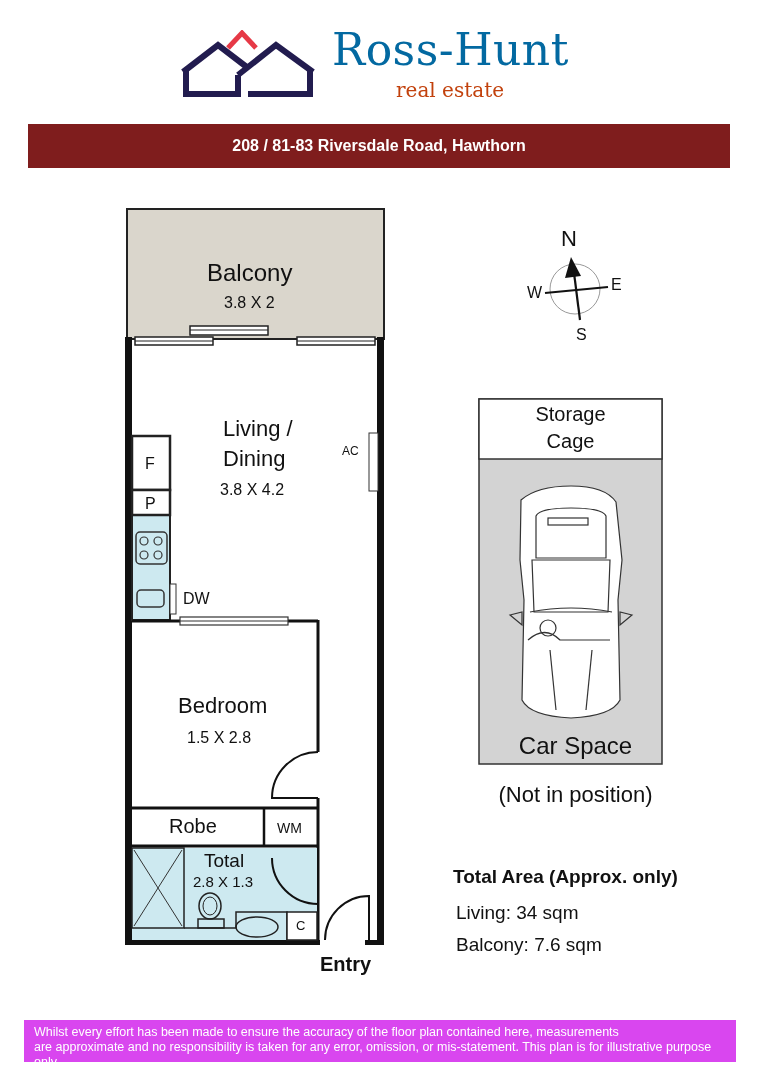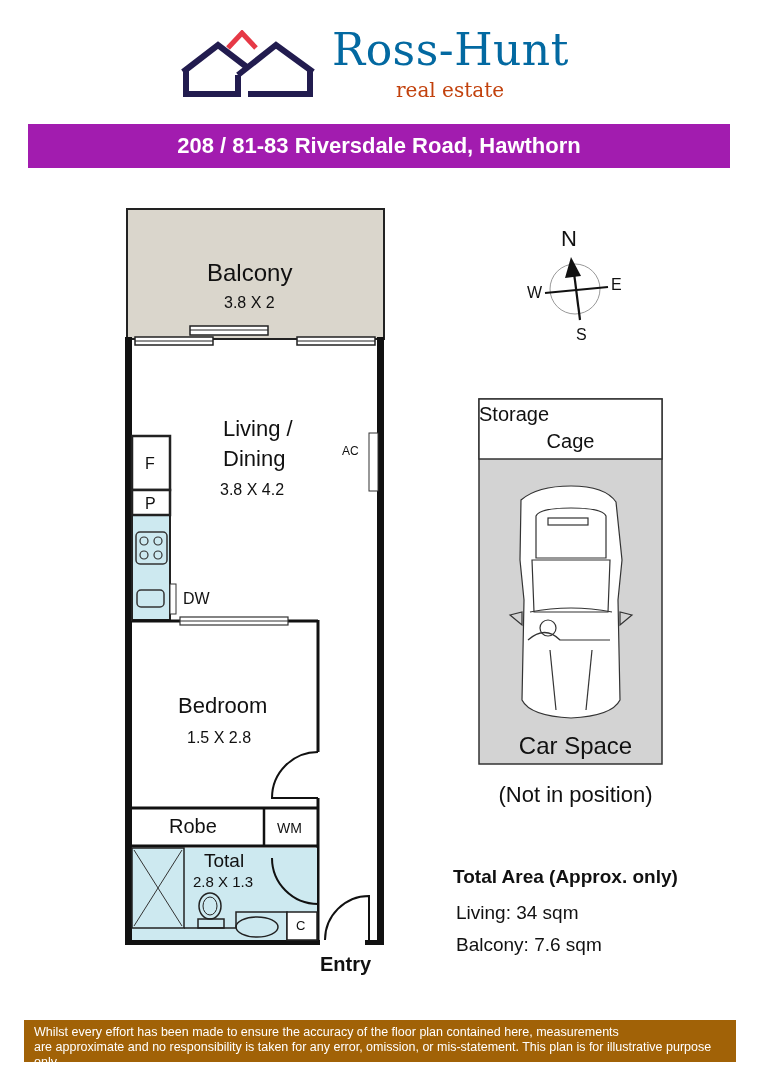--- a/index.html
+++ b/index.html
@@ -1,23 +1,23 @@
 <!DOCTYPE html>
 <html><head>
 <meta charset="utf-8">
 <style>
   * { margin:0; padding:0; box-sizing:border-box; }
   body { width:757px; height:1080px; background:#ffffff; position:relative; overflow:hidden; font-family:"Liberation Sans", sans-serif; color:#111; }
   .logo-svg { position:absolute; left:178px; top:30px; }
   .brand-name { position:absolute; left:332px; top:24px; font-family:"DejaVu Serif", serif; font-size:44px; color:#0369a1; letter-spacing:0.5px; white-space:nowrap; }
   .brand-sub { position:absolute; left:396px; top:78px; font-family:"DejaVu Serif", serif; font-size:20px; color:#c2410c; white-space:nowrap; }
-  .title-bar { position:absolute; left:28px; top:124px; width:702px; height:44px; background:#a21caf; color:#fff; display:flex; align-items:center; justify-content:center; font-weight:bold; font-size:22px; }
+  .title-bar { position:absolute; left:28px; top:124px; width:702px; height:44px; background:#7f1d1d; color:#fff; display:flex; align-items:center; justify-content:center; font-weight:bold; font-size:16px; }
   .plan-svg { position:absolute; left:0; top:0; }
   .label { position:absolute; white-space:nowrap; color:#111; }
-  .disclaimer { position:absolute; left:24px; top:1020px; width:712px; height:42px; background:#a16207; color:#fff; font-size:12.5px; line-height:15px; padding:5px 0 0 10px; }
+  .disclaimer { position:absolute; left:24px; top:1020px; width:712px; height:42px; background:#d946ef; color:#fff; font-size:12.5px; line-height:15px; padding:5px 0 0 10px; }
   .area-title { font-weight:bold; font-size:19px; }
   .area-line { font-size:19px; }
 </style>
 </head>
 <body>
 
 <svg class="logo-svg" width="140" height="72" viewBox="0 0 140 72">
   <polyline points="50,18 64,3 78,18" fill="none" stroke="#e63946" stroke-width="5"></polyline>
   <polyline points="5,42 40,15 70,38" fill="none" stroke="#221c4f" stroke-width="6"></polyline>
   <polyline points="8,40 8,64 60,64 60,45" fill="none" stroke="#221c4f" stroke-width="6"></polyline>
@@ -139,21 +139,21 @@
 <div class="label" style="left:204px;top:850px;font-size:19px;">Total</div>
 <div class="label" style="left:193px;top:873px;font-size:15px;">2.8 X 1.3</div>
 <div class="label" style="left:296px;top:918px;font-size:13px;">C</div>
 <div class="label" style="left:320px;top:953px;font-size:20px;font-weight:bold;">Entry</div>
 
 <div class="label" style="left:561px;top:226px;font-size:22px;">N</div>
 <div class="label" style="left:527px;top:284px;font-size:16px;">W</div>
 <div class="label" style="left:611px;top:276px;font-size:16px;">E</div>
 <div class="label" style="left:576px;top:326px;font-size:16px;">S</div>
 
-<div class="label" style="left:479px;top:403px;width:183px;text-align:left;font-size:20px;">Storage</div>
+<div class="label" style="left:479px;top:403px;width:183px;text-align:center;font-size:20px;">Storage</div>
 <div class="label" style="left:479px;top:430px;width:183px;text-align:center;font-size:20px;">Cage</div>
 <div class="label" style="left:479px;top:732px;width:193px;text-align:center;font-size:24px;">Car Space</div>
 <div class="label" style="left:479px;top:782px;width:193px;text-align:center;font-size:22px;">(Not in position)</div>
 
 <div class="label area-title" style="left:453px;top:866px;">Total Area (Approx. only)</div>
 <div class="label area-line" style="left:456px;top:902px;">Living: 34 sqm</div>
 <div class="label area-line" style="left:456px;top:934px;">Balcony: 7.6 sqm</div>
 
 <div class="disclaimer">
   <div>Whilst every effort has been made to ensure the accuracy of the floor plan contained here, measurements</div>

